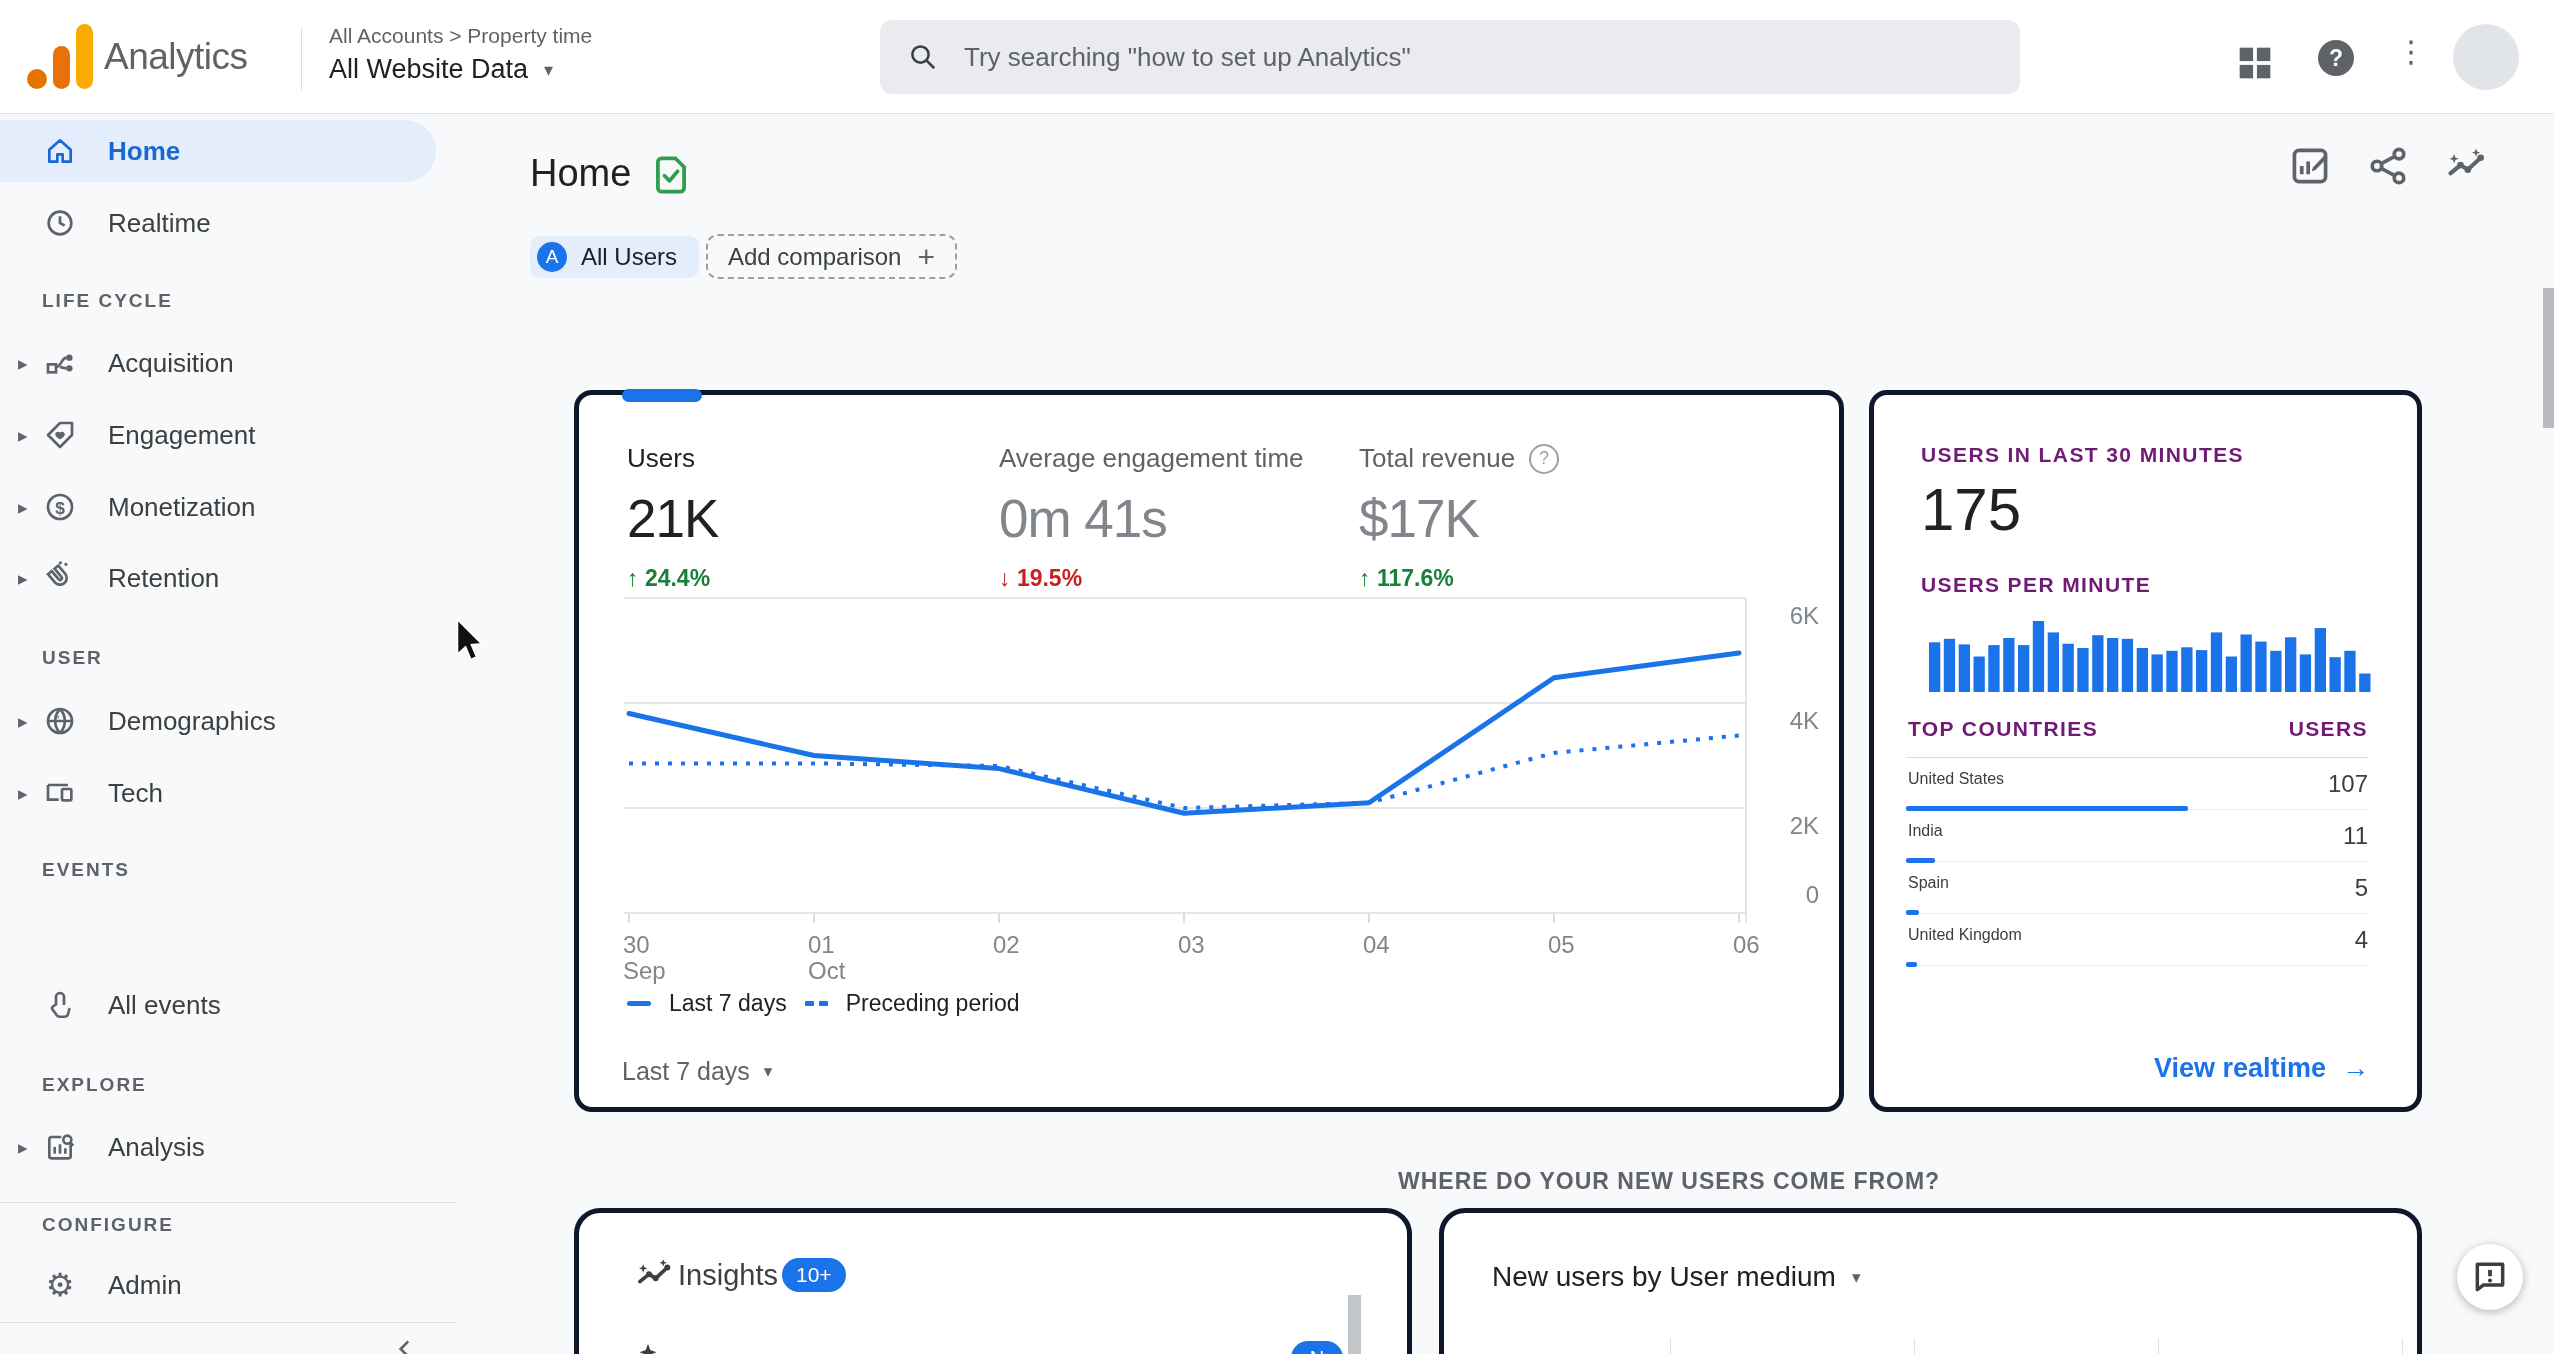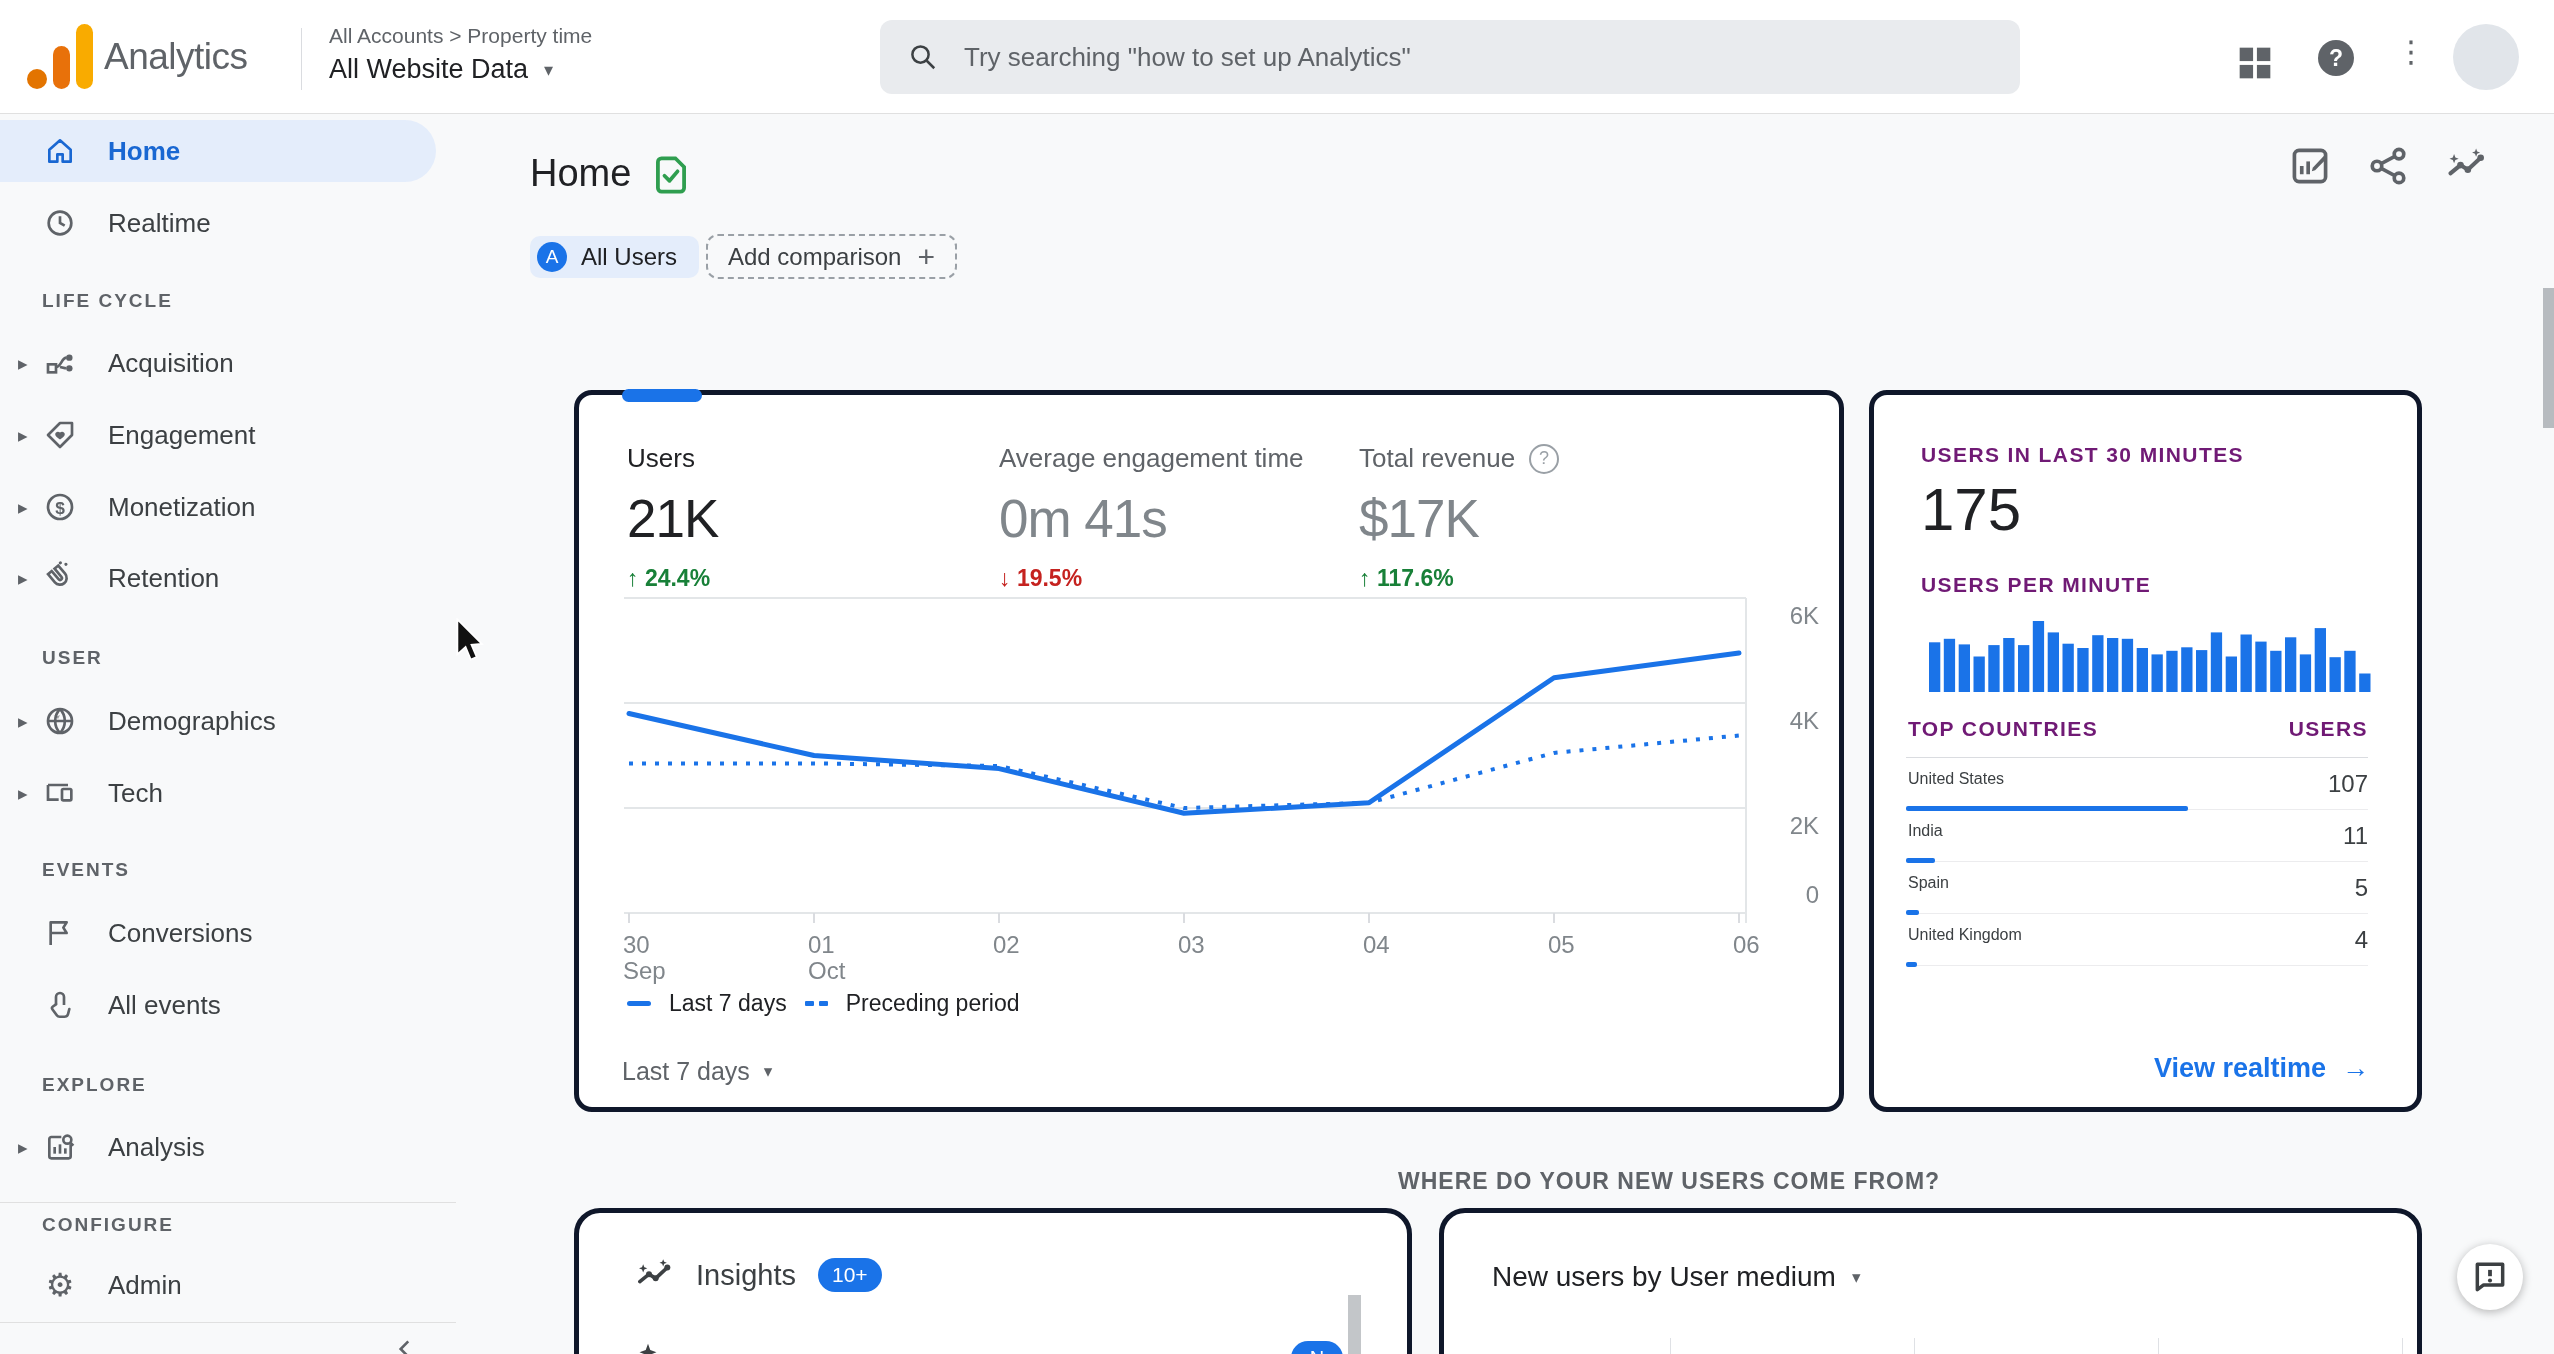--- a/index.html
+++ b/index.html
@@ -69,21 +69,21 @@
   #rt-value { position:absolute; left:47px; top:80px; font-size:60px; color:#202124; }
   #countries { position:absolute; left:32px; top:322px; width:462px; }
   #c-head { display:flex; justify-content:space-between; padding:0 0 16px 2px; border-bottom:1px solid #dadce0; }
   .crow { position:relative; height:52px; border-bottom:1px solid #ececee; }
   .cname { position:absolute; left:2px; top:12px; font-size:16px; color:#3c4043; }
   .cval { position:absolute; right:0; top:12px; font-size:24px; color:#3c4043; }
   .cbar { position:absolute; left:0; bottom:-2px; height:5px; background:#1a73e8; border-radius:2px; }
   #view-rt { position:absolute; right:48px; top:658px; font-size:27px; color:#1a73e8; font-weight:bold; display:flex; gap:16px; align-items:center; }
 
   
-  #insights-title { position:absolute; left:55px; top:42px; display:flex; align-items:center; gap:22px; font-size:29px; color:#3c4043; }
+  #insights-title { position:absolute; left:55px; top:42px; display:flex; align-items:center; gap:4px; font-size:29px; color:#3c4043; }
   #insights-badge { background:#1a73e8; color:#fff; font-size:21px; border-radius:17px; padding:5px 14px; }
   #insights-scroll { position:absolute; right:46px; top:82px; width:13px; height:120px; background:#c3c6c9; }
   #nu-question { position:absolute; left:1398px; top:1168px; font-size:23px; color:#5f6368; letter-spacing:1px; font-weight:bold; }
   #nu-title { position:absolute; left:48px; top:48px; font-size:28px; color:#202124; display:flex; align-items:center; gap:16px; }
   #nu-title .dd { font-size:17px; color:#5f6368; }
   .nu-grid { position:absolute; top:125px; width:1px; height:80px; background:#dfe1e5; }
   #nu-bar { position:absolute; left:235px; top:142px; width:220px; height:60px; background:#185abc; }
   #ins-partial-pill { position:absolute; left:712px; top:128px; width:52px; height:34px; border-radius:17px; background:#1a73e8; color:#fff; font-size:20px; text-align:center; line-height:34px; overflow:hidden; }
 
   #feedback-btn { position:absolute; left:2457px; top:1244px; width:66px; height:66px; border-radius:50%; background:#fff; box-shadow:0 2px 10px rgba(0,0,0,.28); display:flex; align-items:center; justify-content:center; }
@@ -222,28 +222,20 @@
       <svg width="32" height="32" viewBox="0 0 24 24">
           <path d="M3 6 H18 M3 6 V17 H11" fill="none" stroke="#5f6368" stroke-width="2"></path>
           <rect x="13.5" y="9" width="7" height="8.5" rx="1" fill="none" stroke="#5f6368" stroke-width="2"></rect>
         </svg>
     </span>
     <span class="lbl">Tech</span>
   </div>
 
   <div class="sb-head" style="top:745px">EVENTS</div>
 
-  <div class="sb-row" style="top:788px">
-    <span class="ic">
-      <svg width="32" height="32" viewBox="0 0 24 24">
-          <path d="M5 21 V4 H17 L14.5 8 17 12 H5" fill="none" stroke="#5f6368" stroke-width="2" stroke-linejoin="round"></path>
-        </svg>
-    </span>
-    <span class="lbl">Conversions</span>
-  </div>
 
   <div class="sb-row" style="top:860px">
     <span class="ic">
       <svg width="32" height="32" viewBox="0 0 24 24">
           <path d="M9 11.5 V6 a3 3 0 0 1 6 0 V12" fill="none" stroke="#5f6368" stroke-width="2"></path>
           <path d="M9 11.5 l-2.3 1.6 c-.8.6-.9 1.5-.3 2.3 l3.2 4.3 c.5.7 1.3 1.1 2.2 1.1 h3.6 c1.3 0 2.4-.9 2.7-2.2 l.9-3.6" fill="none" stroke="#5f6368" stroke-width="2" stroke-linecap="round"></path>
         </svg>
     </span>
     <span class="lbl">All events</span>
   </div>

